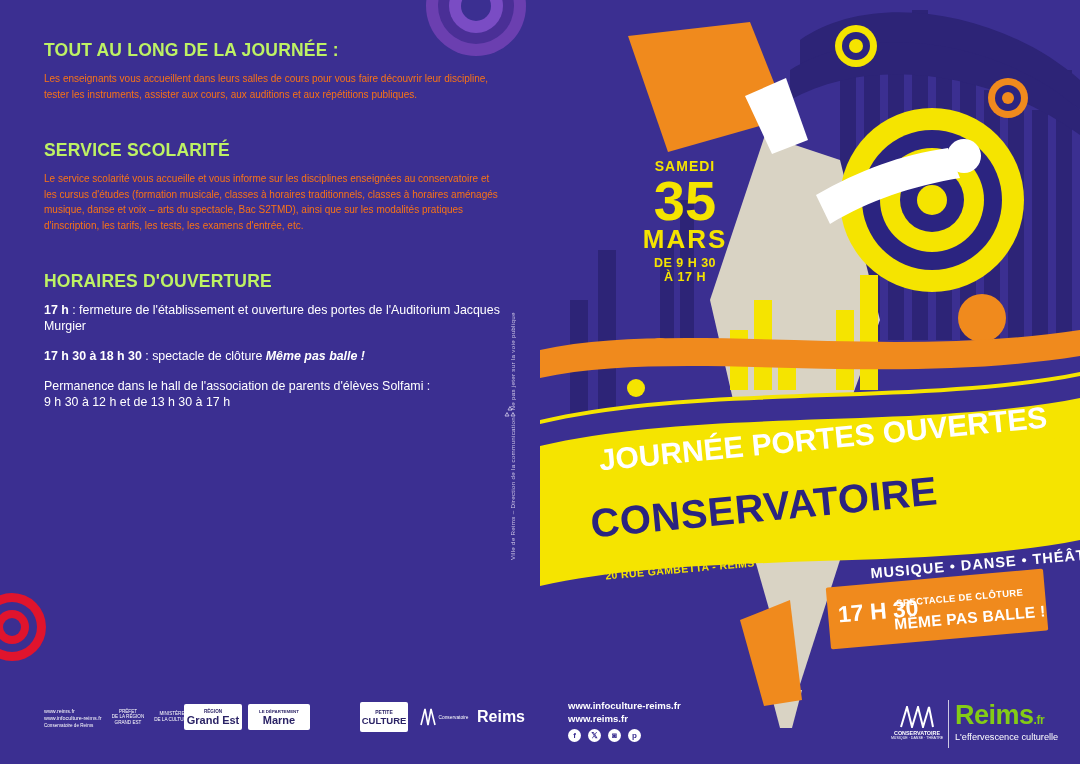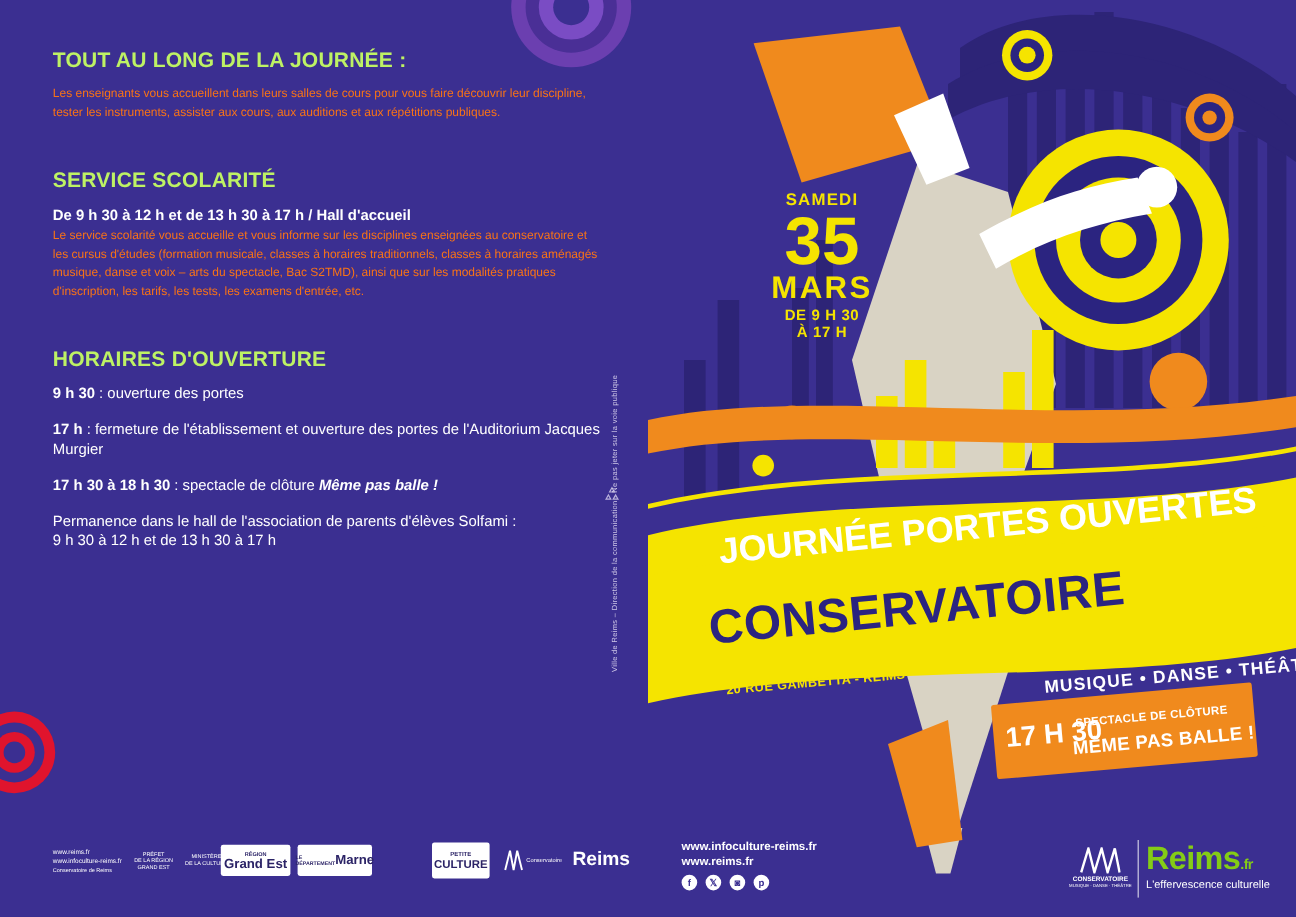--- a/index.html
+++ b/index.html
@@ -113,30 +113,26 @@
 
     <div class="left-content">
 
       <div class="block">
         <h2 class="sec">TOUT AU LONG DE LA JOURNÉE :</h2>
         <p class="body">Les enseignants vous accueillent dans leurs salles de cours pour vous faire découvrir leur discipline, tester les instruments, assister aux cours, aux auditions et aux répétitions publiques.</p>
       </div>
 
       <div class="block">
         <h2 class="sec">SERVICE SCOLARITÉ</h2>
-        <p class="sub">De 9 h 30 à 12 h et de 13 h 30 à 17 h / Hall d'accueil</p>
         <p class="body">Le service scolarité vous accueille et vous informe sur les disciplines enseignées au conservatoire et les cursus d'études (formation musicale, classes à horaires traditionnels, classes à horaires aménagés musique, danse et voix – arts du spectacle, Bac S2TMD), ainsi que sur les modalités pratiques d'inscription, les tarifs, les tests, les examens d'entrée, etc.</p>
       </div>
 
       <div class="block">
         <h2 class="sec">HORAIRES D'OUVERTURE</h2>
 
-        <p class="hours-item">
-          <b>9 h 30</b><span> : ouverture des portes</span>
-        </p>
         <p class="hours-item">
           <b>17 h</b><span> : fermeture de l'établissement et ouverture des portes de l'Auditorium Jacques Murgier</span>
         </p>
         <p class="hours-item">
           <b>17 h 30 à 18 h 30</b><span> : spectacle de clôture </span><i>Même pas balle !</i>
         </p>
         <p class="hours-item">
           <span>Permanence dans le hall de l'association de parents d'élèves Solfami :</span><br>
           <span>9 h 30 à 12 h et de 13 h 30 à 17 h</span>
         </p>
@@ -183,21 +179,21 @@
           <div class="tiny2">MINISTÈRE</div>
           <div class="tiny2">DE LA CULTURE</div>
         </div>
       </div>
 
       <div class="logo-box logo-white" style="left:144px;top:10px;width:58px;height:26px;border-radius:2px;flex-direction:column;">
         <div style="font-size:4.6px;color:#2b2366;">RÉGION</div>
         <div style="font-size:11px;color:#2b2366;font-weight:bold;">Grand Est</div>
       </div>
 
-      <div class="logo-box logo-white" style="left:208px;top:10px;width:62px;height:26px;border-radius:2px;">
+      <div class="logo-box logo-white" style="left:208px;top:10px;width:62px;height:26px;border-radius:2px;flex-direction:column;">
         <div style="font-size:4.4px;color:#2b2366;">LE DÉPARTEMENT</div>
         <div style="font-size:11px;color:#2b2366;font-weight:bold;">Marne</div>
       </div>
 
       <div class="logo-box logo-white" style="left:320px;top:8px;width:48px;height:30px;border-radius:2px;flex-direction:column;">
         <div style="font-size:5px;color:#2b2366;">PETITE</div>
         <div style="font-size:9.5px;color:#2b2366;font-weight:bold;">CULTURE</div>
       </div>
 
       <div class="logo-box" style="left:378px;top:10px;width:52px;height:26px;">

